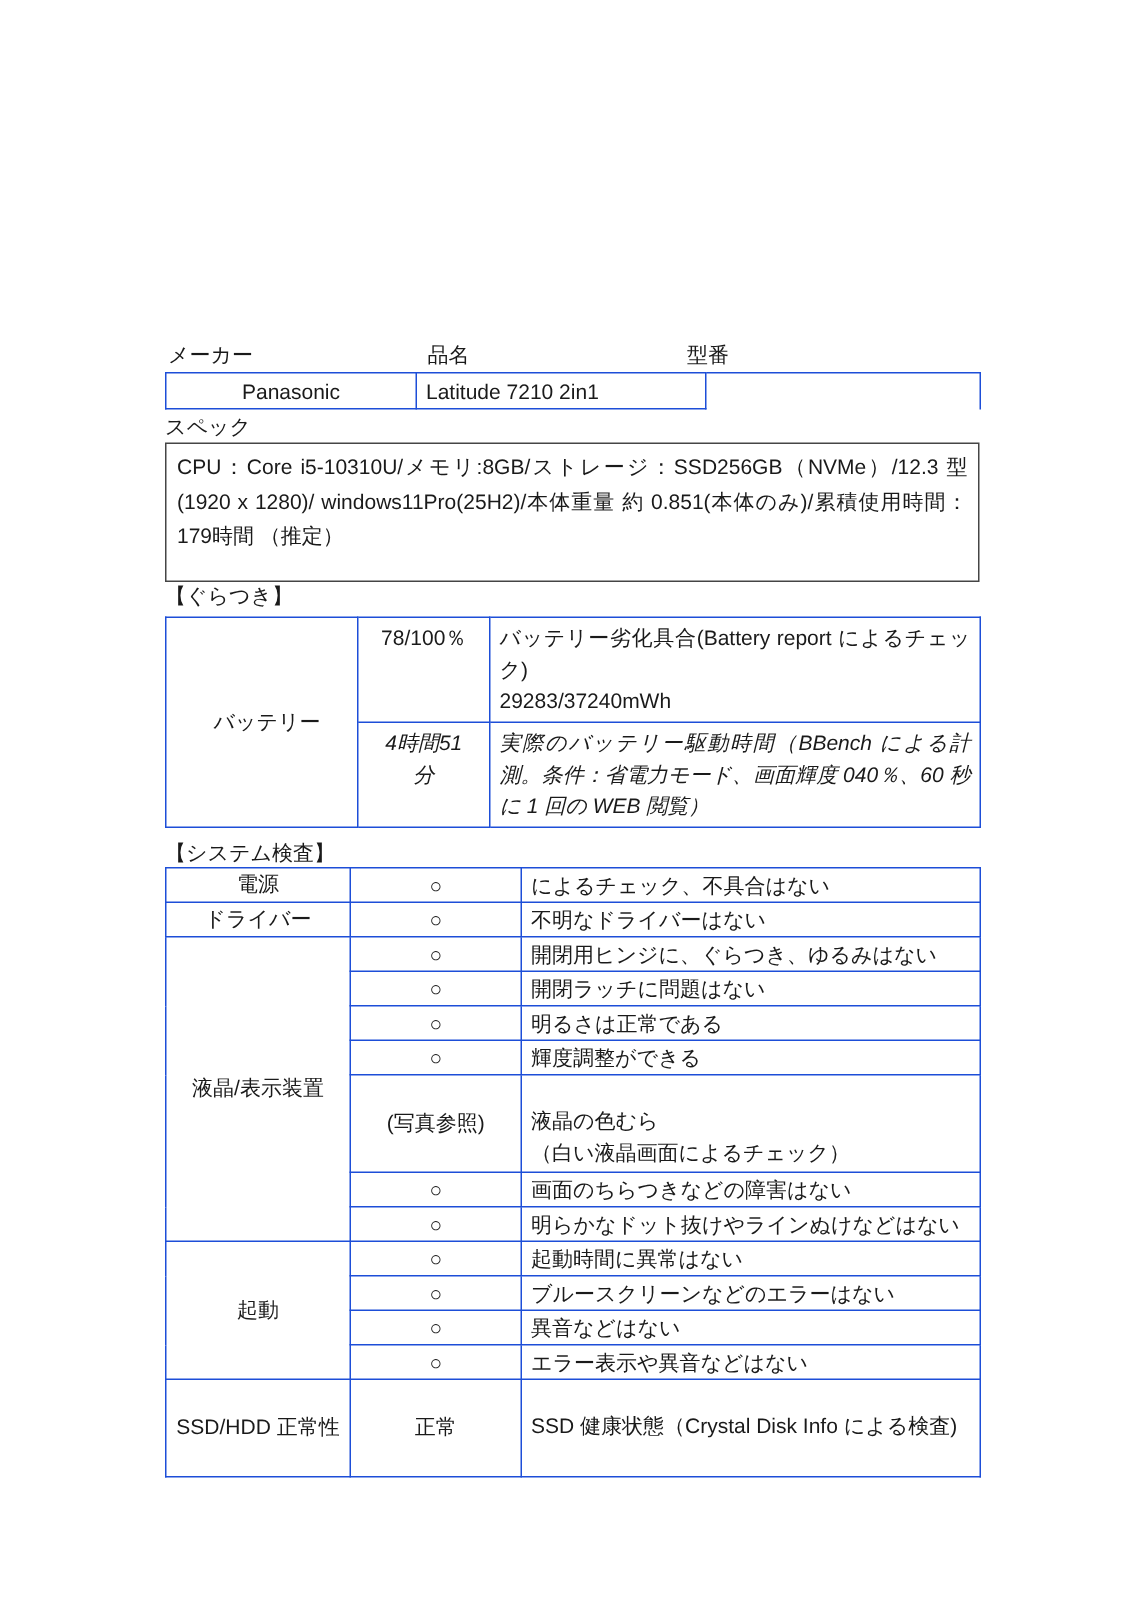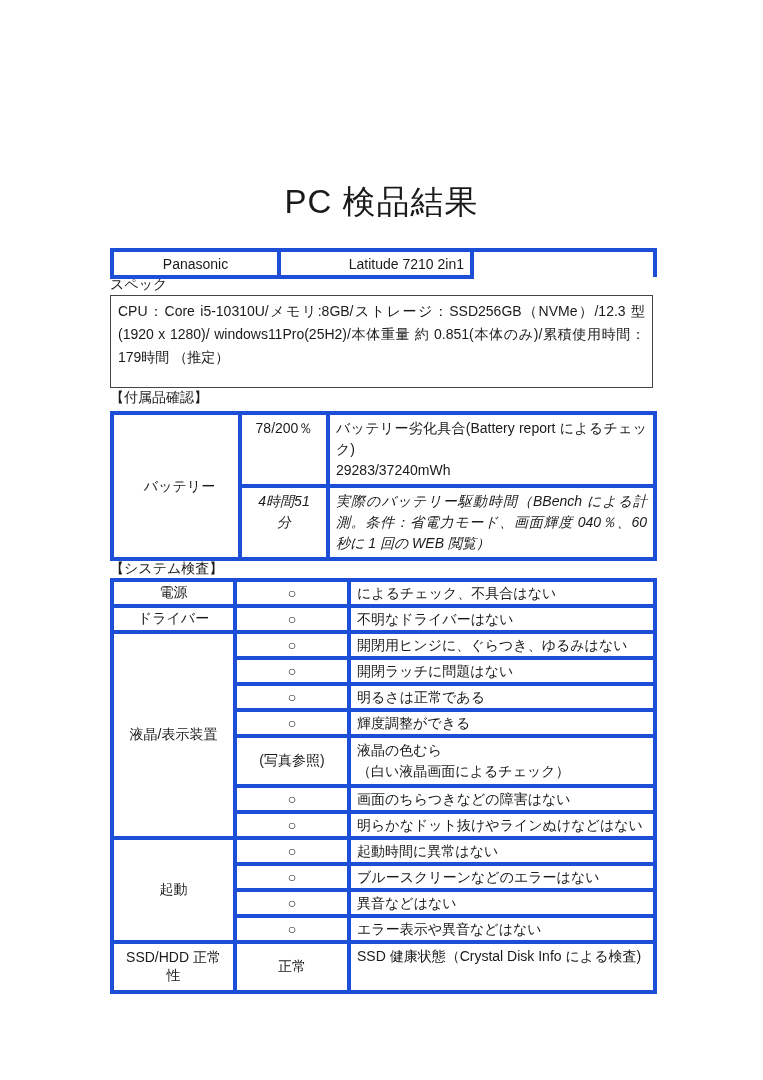--- a/index.html
+++ b/index.html
@@ -43,28 +43,28 @@
   .col-labels .lbl { position: absolute; top: 0; white-space: nowrap; }
   .lbl-maker { left: 2px; }
   .lbl-name  { left: 175px; }
   .lbl-model { left: 348px; }
 
   table {
     border-collapse: collapse;
     table-layout: fixed;
   }
   td {
-    border: 4px solid #1d4ed8;
+    border: 1px solid #1d4ed8;
     font-size: 14px;
     padding: 0 6px;
     vertical-align: middle;
     overflow: hidden;
   }
   .td-center { text-align: center; }
-  .td-left   { text-align: right; }
+  .td-left   { text-align: left; }
 
   
   .t-product {
     position: absolute;
     left: 110px;
     top: 248px;
     width: 543px;
   }
   .t-product td { height: 23px; }
   .t-product .no-bottom { border-bottom: none; }
@@ -126,30 +126,34 @@
   }
   .t-system td { height: 22px; }
   .t-system tr.tall td { height: 44px; }
   .t-system .glabel { text-align: center; vertical-align: middle; }
   .t-system .mark   { text-align: center; vertical-align: middle; }
   .t-system .desc   {
     text-align: left;
     white-space: pre-line;
     line-height: 21px;
   }
-  .t-system tr.tall .desc { vertical-align: top; padding-top: 2px; }
+  .t-system tr.tall .desc { vertical-align: top; padding-top: 20px; }
   .t-system tr.tall .mark { vertical-align: middle; }
 </style>
 </head>
 <body>
 
 <div class="page">
 
-  <h1 class="doc-title">PC 検品結果</h1>
-
+
+  <div class="col-labels">
+    <span class="lbl lbl-maker">メーカー</span>
+    <span class="lbl lbl-name">品名</span>
+    <span class="lbl lbl-model">型番</span>
+  </div>
 
   <table class="t-product">
     <colgroup>
       <col style="width:167px">
       <col style="width:193px">
       <col style="width:183px">
     </colgroup>
     <tbody>
       <tr>
         <td class="td-center">Panasonic</td>
@@ -157,32 +161,32 @@
         <td class="no-bottom"></td>
       </tr>
     </tbody>
   </table>
 
   <div class="spec-label">スペック</div>
   <div class="spec-box">
     <p>CPU：Core i5-10310U/メモリ:8GB/ストレージ：SSD256GB（NVMe）/12.3 型 (1920 x 1280)/ windows11Pro(25H2)/本体重量 約 0.851(本体のみ)/累積使用時間：179時間 （推定）</p>
   </div>
 
-  <div class="sec-heading acc-heading">【付属品確認】</div>
+  <div class="sec-heading acc-heading">【ぐらつき】</div>
 
   <table class="t-battery">
     <colgroup>
       <col style="width:128px">
       <col style="width:88px">
       <col style="width:327px">
     </colgroup>
     <tbody>
       <tr class="row-health">
         <td class="td-center v-mid" rowspan="2">バッテリー</td>
-        <td class="td-center">78/200％</td>
+        <td class="td-center">78/100％</td>
         <td class="desc pre-line">バッテリー劣化具合(Battery report によるチェック)
 29283/37240mWh</td>
       </tr>
       <tr class="row-runtime">
         <td class="td-center pre-line">4時間51
 分</td>
         <td class="desc">実際のバッテリー駆動時間（BBench による計測。条件：省電力モード、画面輝度 040％、60 秒に 1 回の WEB 閲覧）</td>
       </tr>
     </tbody>
   </table>

